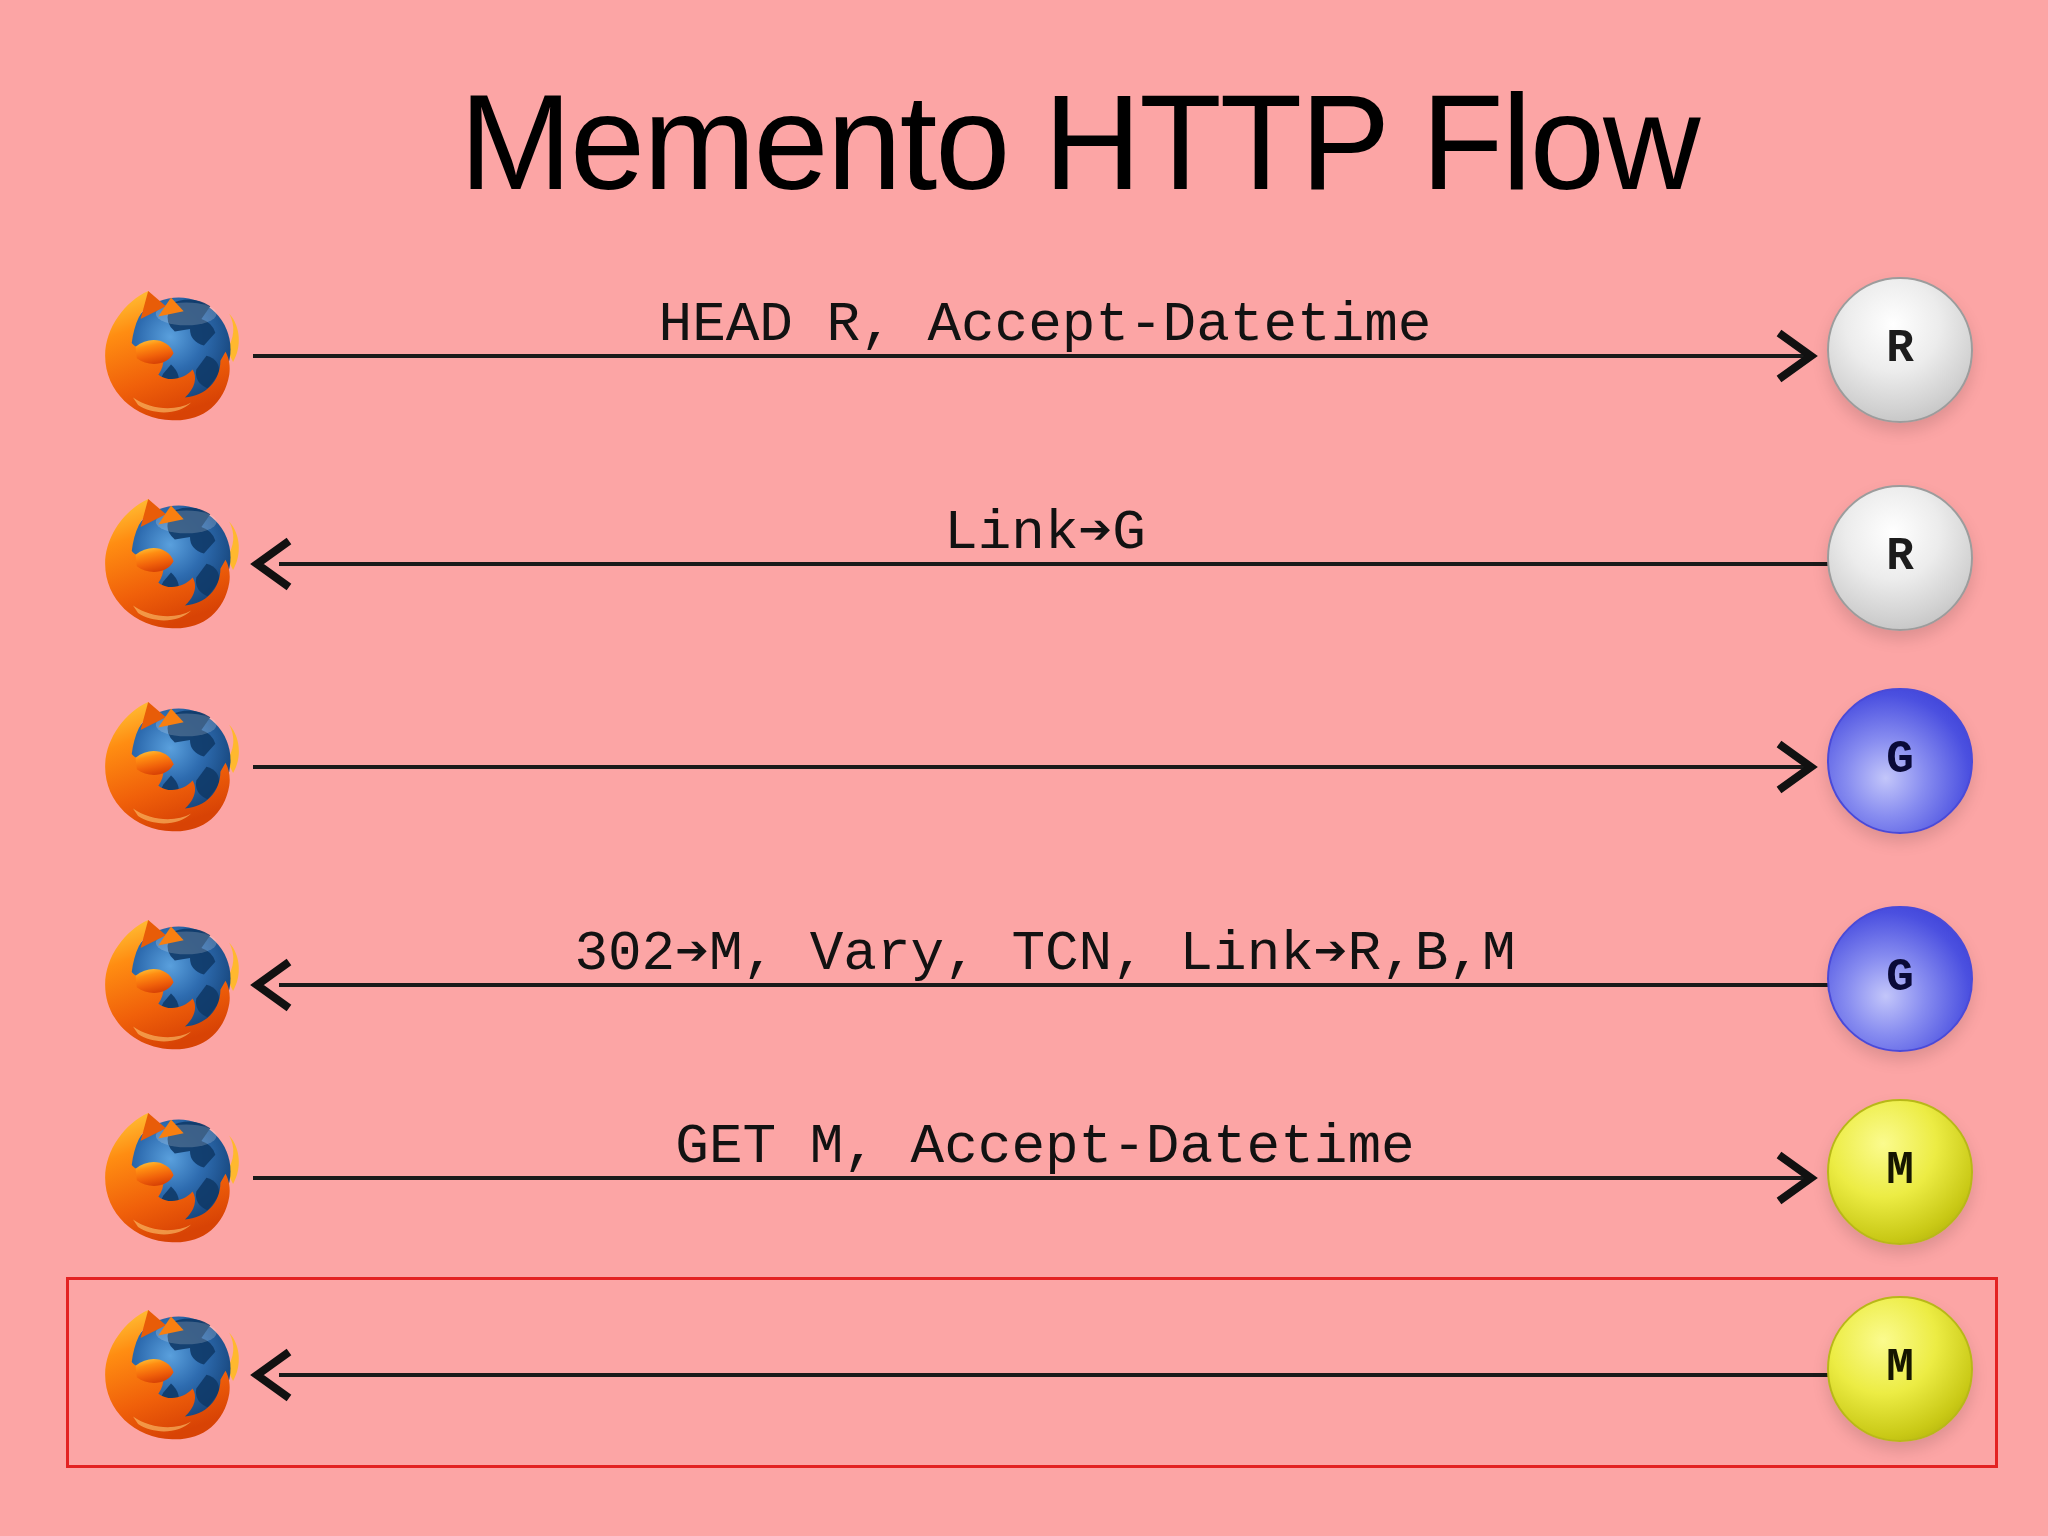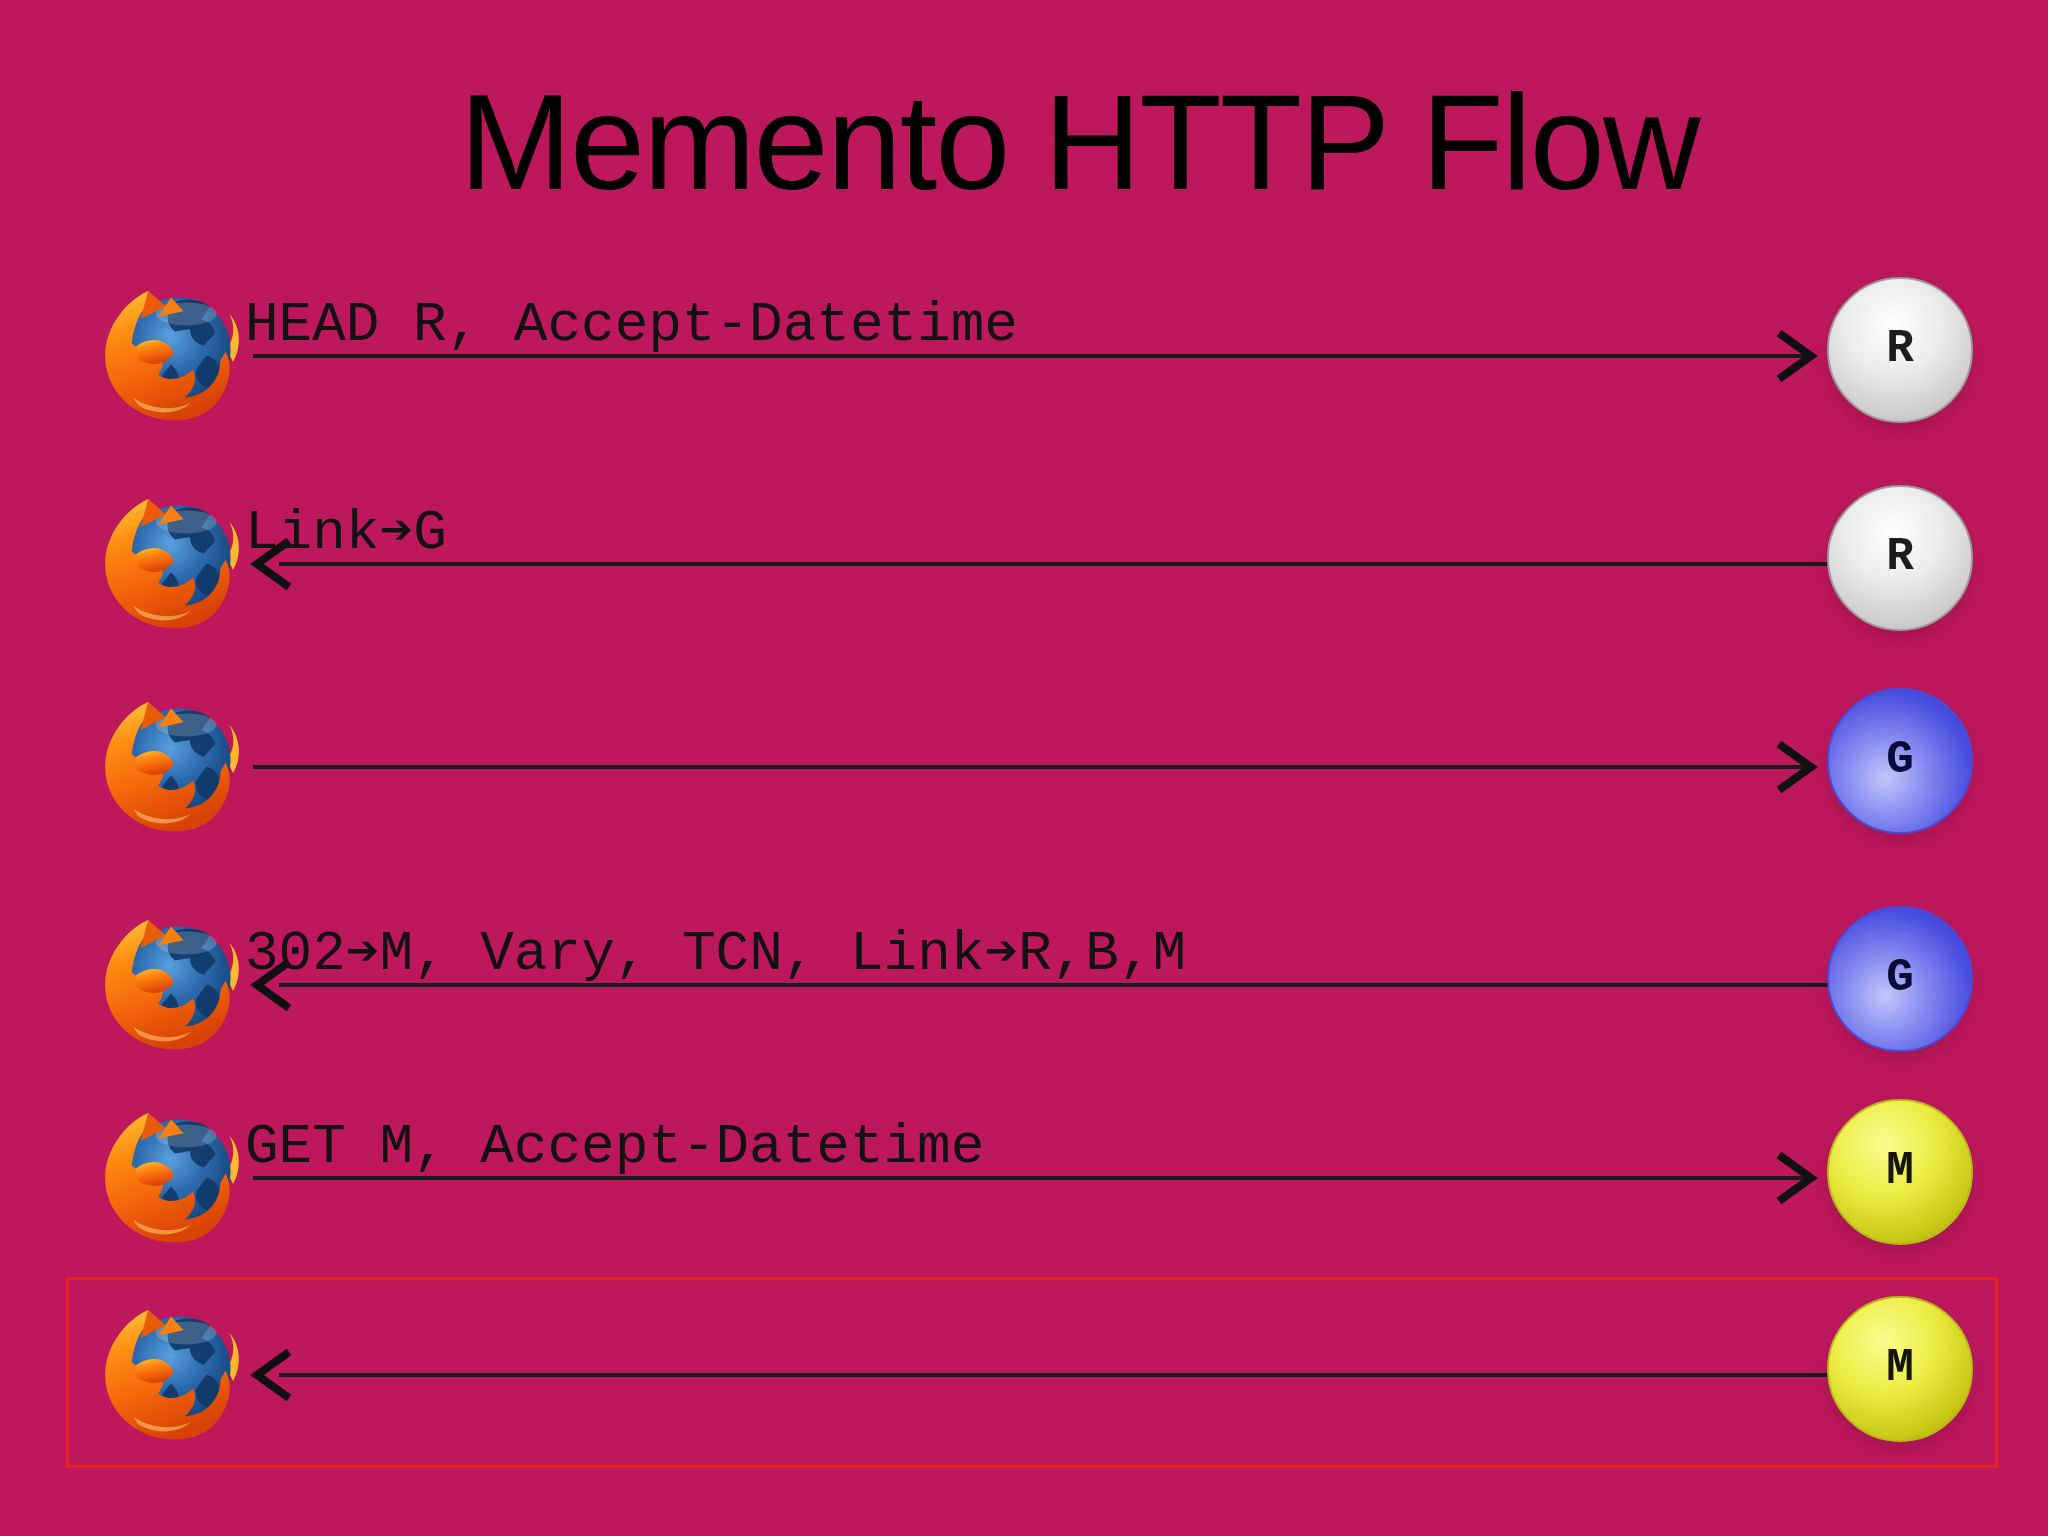--- a/index.html
+++ b/index.html
@@ -1,28 +1,28 @@
 <!DOCTYPE html>
 <html><head>
 <meta charset="utf-8">
 <style>
   html,body{margin:0;padding:0;background:#fff;}
-  .slide{position:relative;width:2048px;height:1536px;background:#be185d;overflow:hidden;
+  .slide{position:relative;width:2048px;height:1536px;background:#fca5a5;overflow:hidden;
          font-family:"Liberation Sans", sans-serif;}
   .title{position:absolute;top:70px;left:0;width:2048px;box-sizing:border-box;padding-left:110px;
          text-align:center;font-family:"Liberation Sans", sans-serif;font-size:135px;font-weight:400;
          line-height:1.08;color:#000;letter-spacing:-2px;white-space:nowrap;}
   .row{position:absolute;left:95px;width:1872px;height:180px;}
   .ff{position:absolute;left:0;top:20px;width:152px;height:152px;}
   .ff svg{width:100%;height:100%;display:block;}
   .arrow{position:absolute;left:150px;top:55px;width:1600px;height:70px;display:block;}
   .arrow line{stroke:#1a1a1a;stroke-width:4;}
   .arrow polyline{fill:none;stroke:#111;stroke-width:8;stroke-linecap:butt;stroke-linejoin:miter;}
   .label{position:absolute;left:150px;top:26px;width:1600px;height:66px;line-height:66px;
-         font-family:"Liberation Mono","DejaVu Sans Mono","DejaVu Sans",monospace;
+         text-align:center;font-family:"Liberation Mono","DejaVu Sans Mono","DejaVu Sans",monospace;
          font-size:56px;color:#121212;white-space:nowrap;}
   .sphere{position:absolute;left:1732px;top:11px;width:142px;height:142px;border-radius:50%;
           box-shadow:0 8px 16px rgba(0,0,0,0.13);}
   .sphere .letter{display:block;width:100%;height:142px;line-height:140px;text-align:center;
           font-family:"Liberation Mono","DejaVu Sans Mono",monospace;font-weight:bold;font-size:46px;}
   .sphere-gray{background:radial-gradient(circle at 45% 32%, #ffffff 0%, #ececec 38%, #d2d2d2 68%, #b3b3b3 100%);
           border:2px solid #9c9c9c;color:#1c1c1c;}
   .sphere-blue{background:radial-gradient(circle at 40% 62%, #c3c6fa 0%, #878cf0 32%, #4b50e0 68%, #2f34ce 100%);
           border:2px solid #4a4ad8;color:#0a0a38;}
   .sphere-yellow{background:radial-gradient(circle at 38% 30%, #fbfb8e 0%, #ecec44 40%, #c9c916 72%, #9e9e02 100%);

